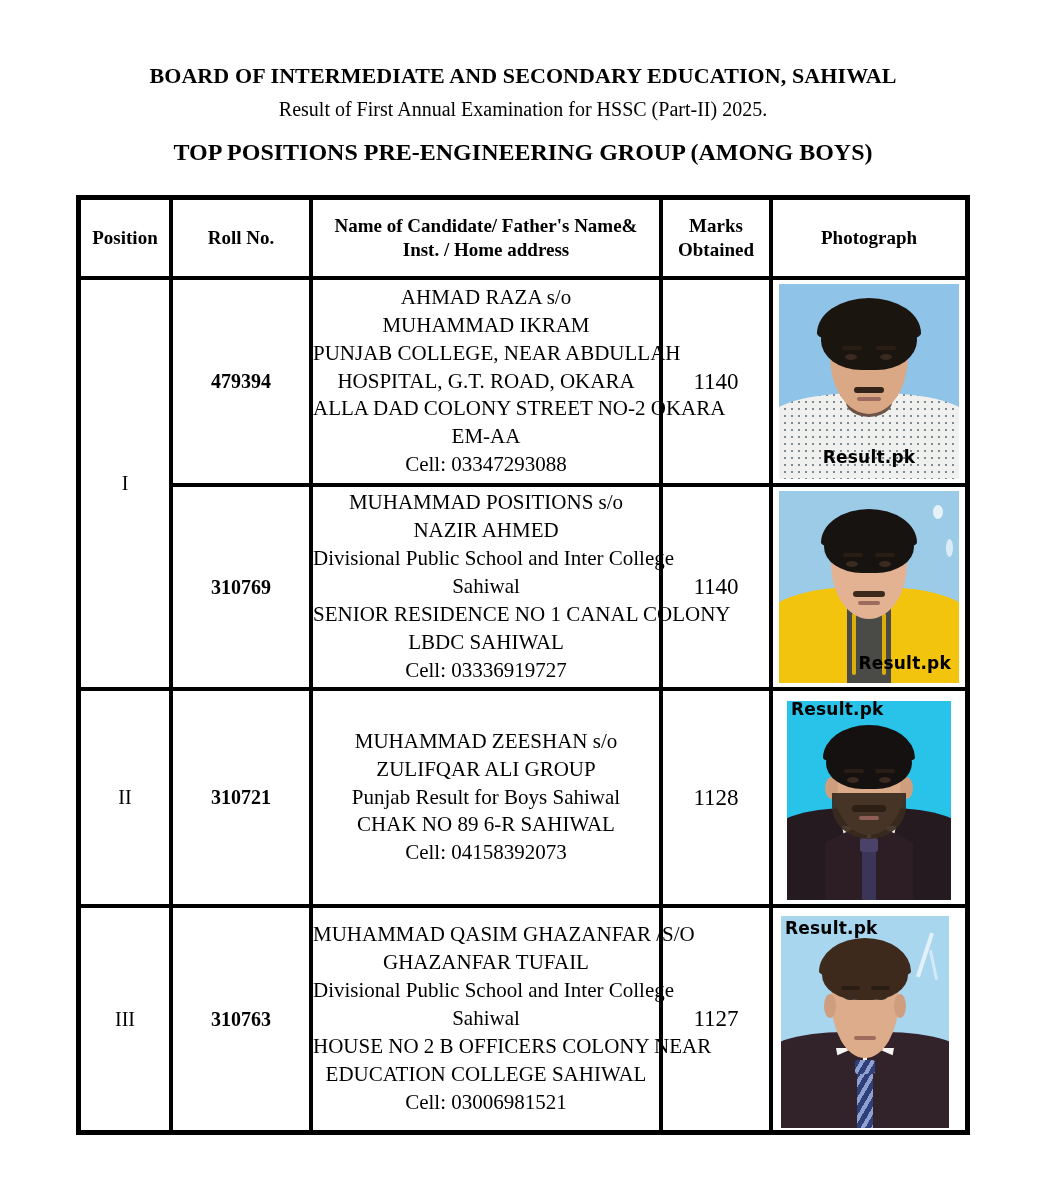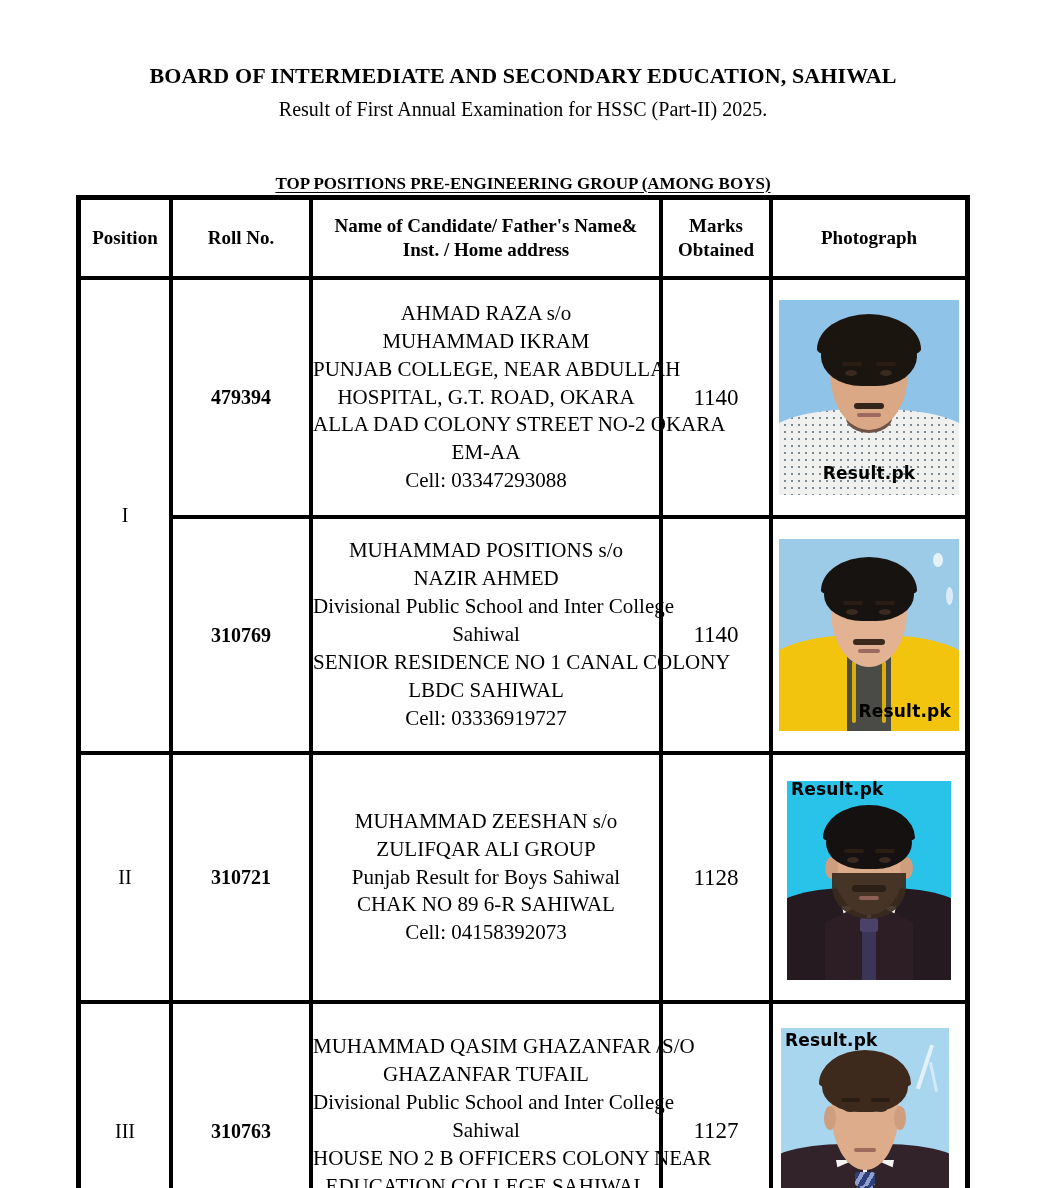--- a/index.html
+++ b/index.html
@@ -27,24 +27,23 @@
     letter-spacing: 0.1px;
     line-height: 1.25;
   }
   .result-subtitle {
     font-size: 20px;
     font-weight: normal;
     margin-top: 7px;
     line-height: 1.25;
   }
   .group-title {
-    font-size: 17px;
+    font-size: 24px;
     font-weight: bold;
-    margin-top: 52px;
-    text-decoration: underline;
+    margin-top: 17px;
     text-underline-offset: 3px;
     display: inline-block;
   }
 
   
   .table-wrap {
     position: absolute;
     left: 76px;
     top: 195px;
     width: 892px;
@@ -109,21 +108,21 @@
   td.cell-photo {
     padding: 0;
     position: relative;
     overflow: visible;
   }
 
   
   .photo {
     position: relative;
     width: 192px;
-    margin: 16px auto;
+    margin: 0 auto;
     overflow: hidden;
     background: #cfe3f3;
   }
   .photo.r1 { height: 203px; background: #ffffff; }
   .photo.r2 { height: 200px; background: #ffffff; }
   .photo.r3 { height: 213px; background: #ffffff; }
   .photo.r4 { height: 222px; background: #ffffff; }
 
   .photo-inner {
     position: absolute;

